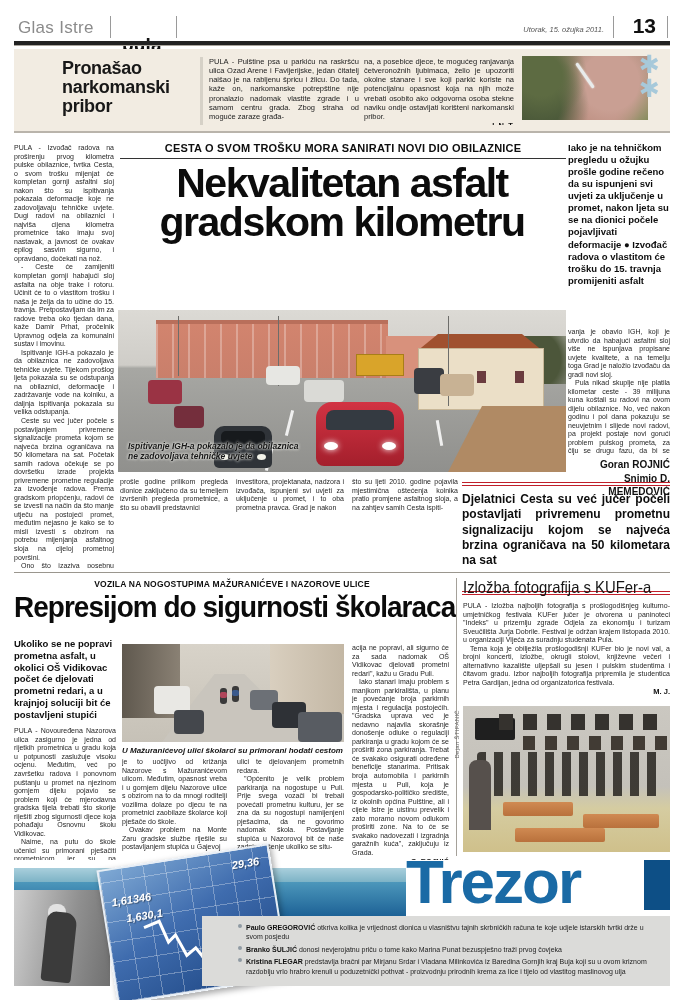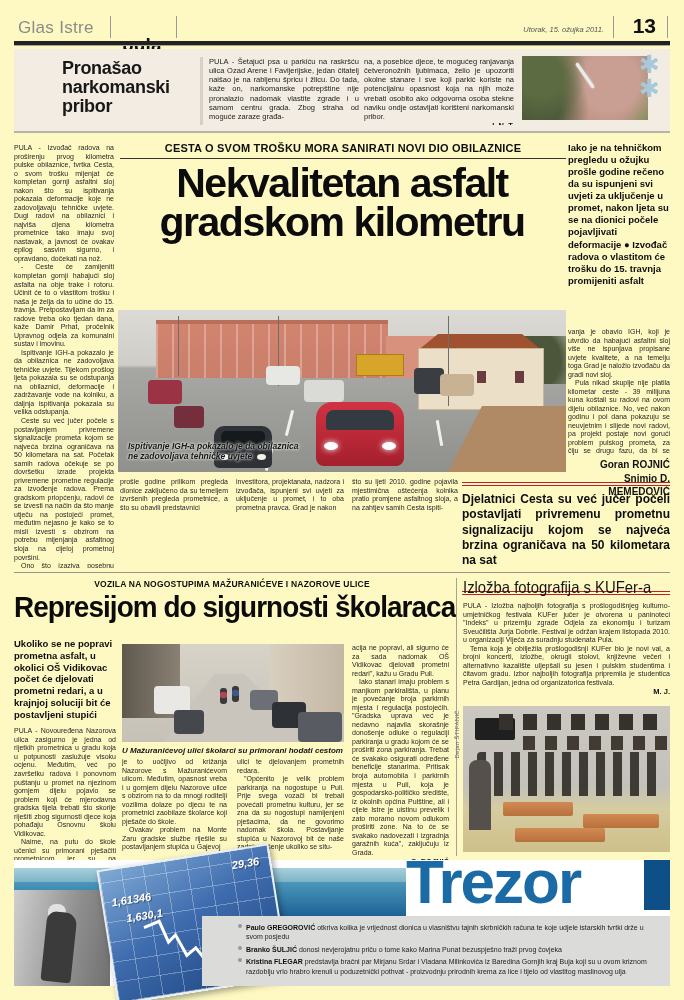--- a/index.html
+++ b/index.html
@@ -1,16 +1,16 @@
 <!DOCTYPE html>
 <html><head>
 <meta charset="utf-8">
 <style>
   html,body{margin:0;padding:0;background:#e8e8e8;}
-  #page{position:relative;width:684px;height:1000px;background:#fef9c3;overflow:hidden;
+  #page{position:relative;width:684px;height:1000px;background:#ffffff;overflow:hidden;
         font-family:"Liberation Sans",sans-serif;color:#1d1d1d;}
   .abs{position:absolute;}
   p{margin:0;}
   
   .masthead{left:14px;top:16px;width:656px;height:24px;}
   .brand{position:absolute;left:4px;top:2px;font-size:17px;color:#8b8b8b;letter-spacing:.3px;}
   .mh-bar{position:absolute;top:0;width:1px;height:22px;background:#9a9a9a;}
   .section{position:absolute;left:108px;top:18px;font-size:19px;font-weight:bold;color:#101010;letter-spacing:.2px;}
   .date{position:absolute;right:66px;top:9px;font-size:7.5px;font-style:italic;color:#555;}
   .pageno{position:absolute;right:14px;top:-2px;font-size:21px;font-weight:bold;color:#101010;}
@@ -159,21 +159,21 @@
     <span class="date">Utorak, 15. ožujka 2011.</span>
     <span class="mh-bar" style="right:56px;left:auto"></span>
     <span class="pageno">13</span>
     <span class="mh-bar" style="right:2px;left:auto"></span>
   </div>
   <div class="abs mh-rule"></div>
 
   <div class="abs brief">
     <div class="brief-headline">Pronašao narkomanski pribor</div>
     <div class="brief-col1 bt">
-      <p>PULA - Šetajući psa u parkiću na raskršću ulica Ozad Arene i Favijerijske, jedan čitatelj naišao je na rabljenu špricu i žlicu. Do tada, kaže on, narkomanske potrepštine nije pronalazio nadomak vlastite zgrade i u samom centru grada. Zbog straha od moguće zaraze građa-</p>
+      <p>PULA - Pulštine psa u parkiću na raskršću ulica Ozad Arene i Favijerijske, jedan čitatelj naišao je na rabljenu špricu i žlicu. Do tada, kaže on, narkomanske potrepštine nije pronalazio nadomak vlastite zgrade i u samom centru grada. Zbog straha od moguće zaraze građa-</p>
     </div>
     <div class="brief-col2 bt">
       <p>na, a posebice djece, te mogućeg ranjavanja četveronožnih ljubimaca, želio je upozoriti okolne stanare i sve koji parkić koriste na potencijalnu opasnost koja na njih može vrebati osobito ako odgovorna osoba stekne naviku ondje ostavljati korišteni narkomanski pribor.</p>
       <span class="byline">I. N. T.</span>
     </div>
     <div class="brief-photo">
       <div class="syringe"></div>
     </div>
     <div class="asterisks">✱<br>✱</div>
   </div>

